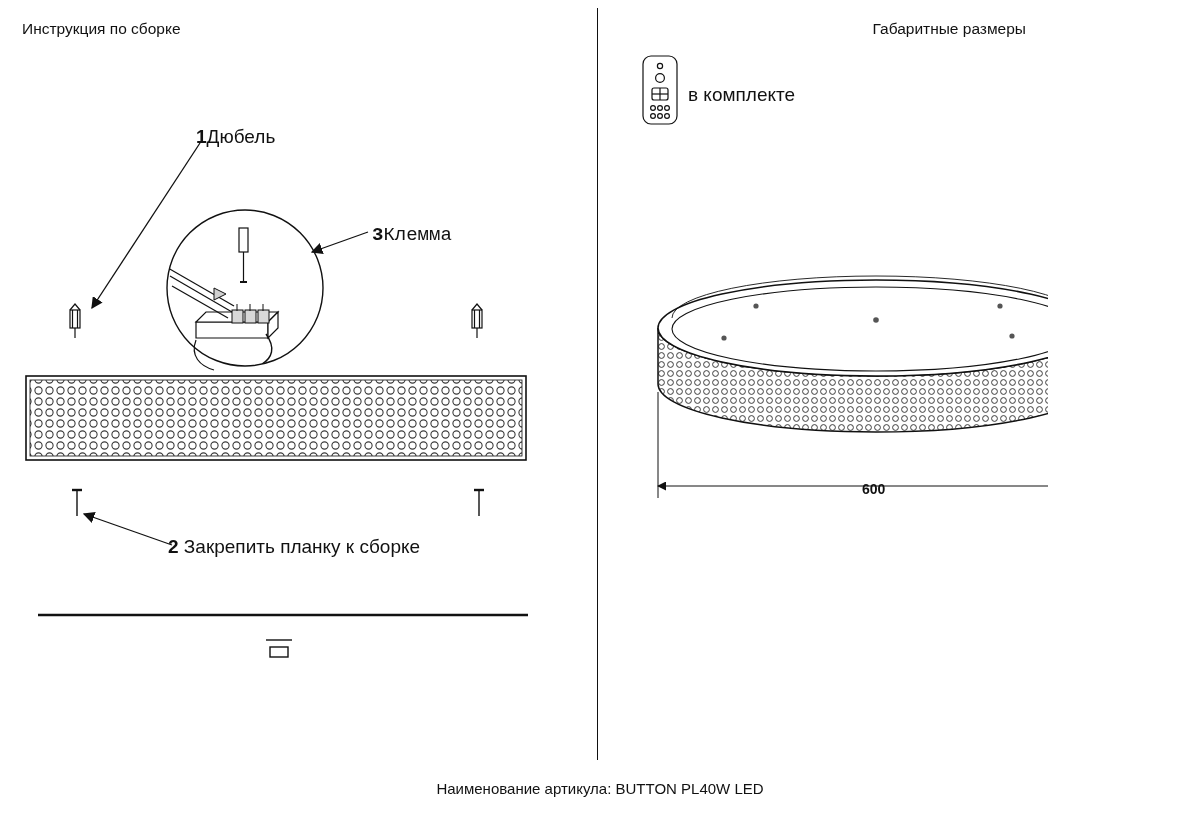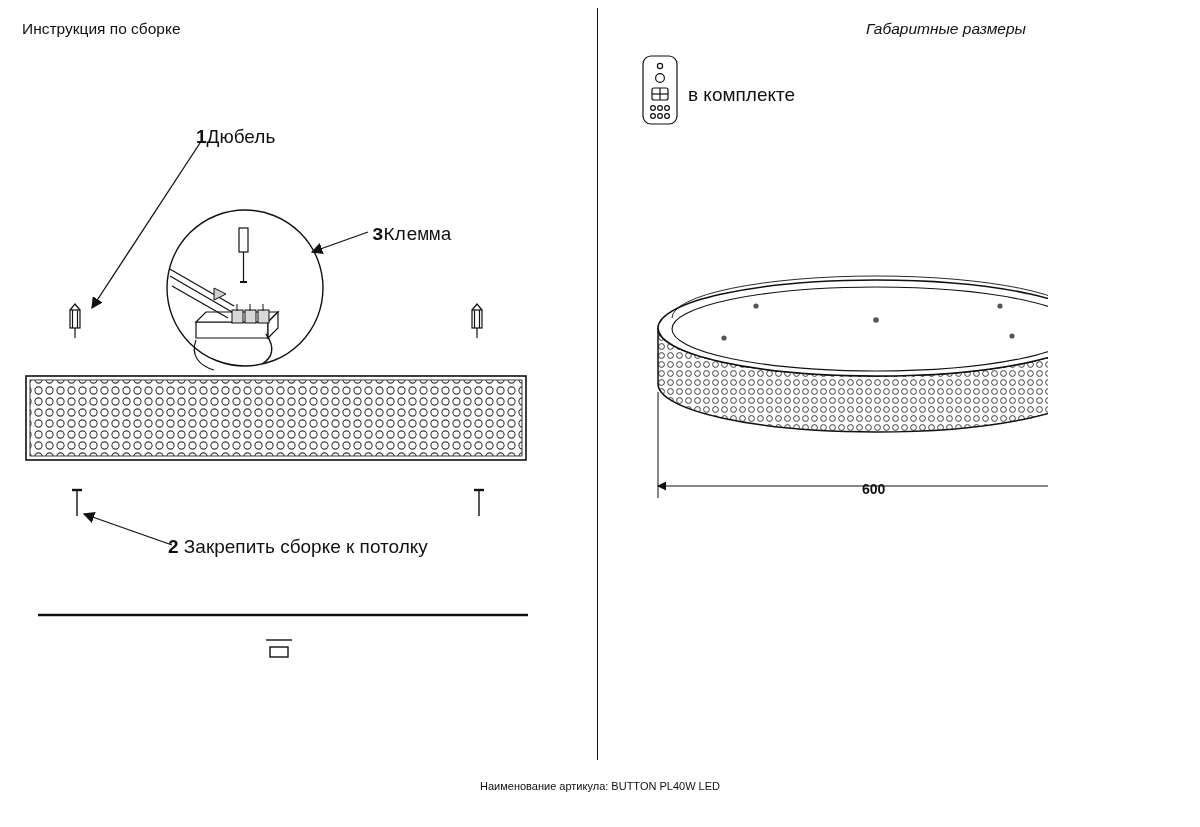--- a/index.html
+++ b/index.html
@@ -34,29 +34,28 @@
   }
   .title-left {
     left: 22px;
     top: 20px;
     font-size: 15.5px;
   }
   .title-right {
     right: 22px;
     top: 20px;
     font-size: 15.5px;
-    font-style: italic;
   }
   .footer {
     position: absolute;
     left: 0;
     top: 780px;
     width: 1200px;
     text-align: center;
-    font-size: 11px;
+    font-size: 15px;
     color: #111111;
   }
   svg.layer {
     position: absolute;
     left: 0;
     top: 0;
     width: 1200px;
     height: 827px;
     pointer-events: none;
   }
@@ -226,21 +225,21 @@
 
   <div class="label lbl-dubel">
     <span class="num">1</span><span>Дюбель</span>
   </div>
 
   <div class="label lbl-klemma">
     <span class="num">3</span><span>Клемма</span>
   </div>
 
   <div class="label lbl-fix">
-    <span class="num">2</span><span> Закрепить сборке к потолку</span>
+    <span class="num">2</span><span> Закрепить планку к сборке</span>
   </div>
 
   <div class="label lbl-kit">в комплекте</div>
 
   <div class="label lbl-600">600</div>
   <div class="label lbl-100">100</div>
 
   <div class="footer">Наименование артикула: BUTTON PL40W LED</div>
 </div>
 

